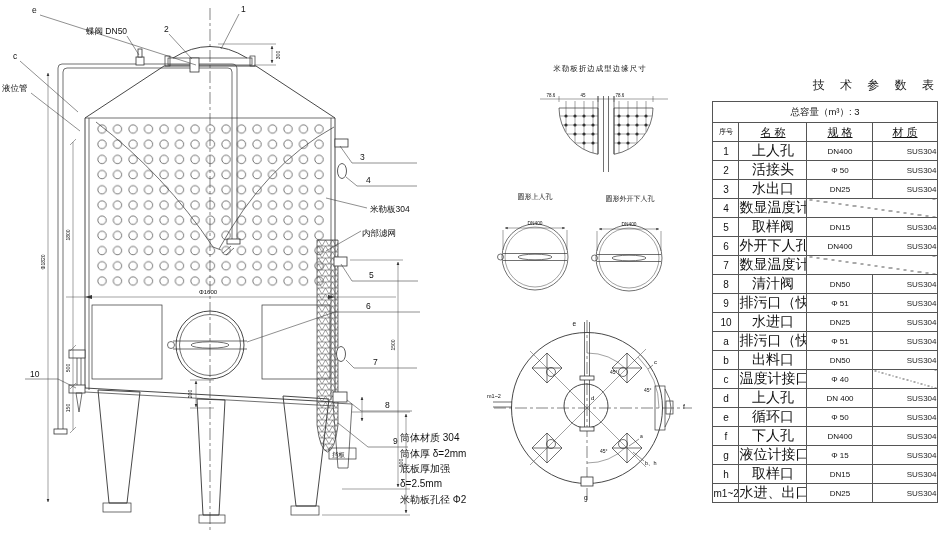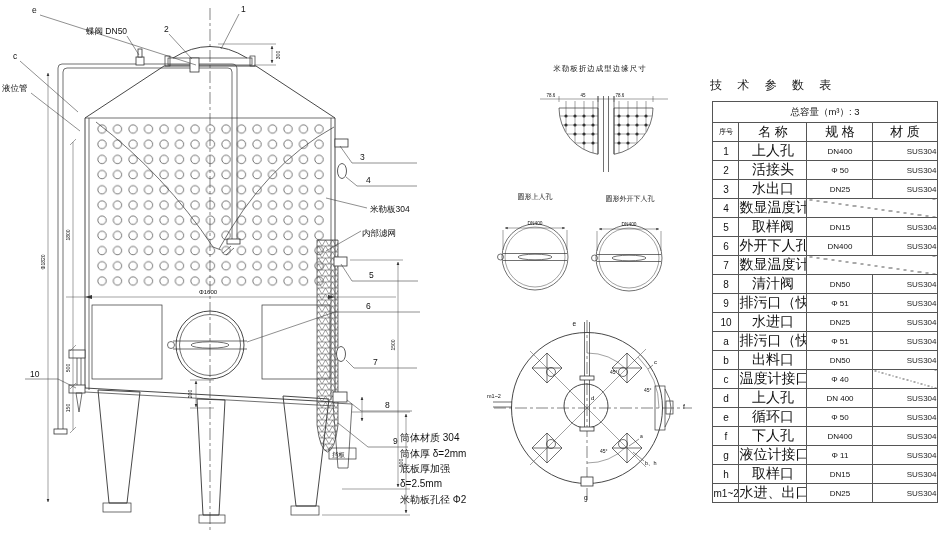--- a/index.html
+++ b/index.html
@@ -10,27 +10,27 @@
   .details-svg{left:485px;}
   svg text{fill:#111;font-family:"Liberation Sans",sans-serif;}
   .ln{stroke:#333;stroke-width:.9;fill:none;}
   .ln2{stroke:#333;stroke-width:.7;fill:none;}
   .tn{stroke:#444;stroke-width:.5;fill:none;}
   .lead{stroke:#333;stroke-width:.55;fill:none;}
   .cl{stroke:#333;stroke-width:.6;stroke-dasharray:12 3 3 3;fill:none;}
   .fitw{fill:#fff;stroke:#333;stroke-width:.8;}
   
   .table-wrap{position:absolute;left:710px;top:77px;width:230px;color:#111;}
-  .table-title{text-align:left;font-size:12px;letter-spacing:6px;margin-bottom:7px;white-space:nowrap;color:#222;}
+  .table-title{text-align:right;font-size:12px;letter-spacing:6px;margin-bottom:7px;white-space:nowrap;color:#222;}
   table{border-collapse:collapse;width:224px;table-layout:fixed;margin:4px auto;}
   th,td{border:1px solid #555;text-align:center;padding:0;overflow:hidden;white-space:nowrap;font-weight:normal;}
   .cap-row th{height:20px;font-size:9.5px;}
   .col-row th{height:18px;}
   .col-row .h-no{font-size:7px;}
-  .col-row .h-name,.col-row .h-spec,.col-row .h-mat{font-size:13px;}
+  .col-row .h-name,.col-row .h-spec,.col-row .h-mat{font-size:11px;text-decoration:underline;}
   tbody td{height:16.5px;}
   .c-no{font-size:10px;}
   .c-name{font-size:14px;}
   .c-spec{font-size:8px;}
   .c-mat{font-size:8px;color:#222;text-align:right;}
   .diag{background:linear-gradient(to top right,transparent 49.4%,#555 49.4%,#555 50.6%,transparent 50.6%);}
 </style>
 </head>
 <body>
 
@@ -450,21 +450,21 @@
           </tr>
           <tr>
             <td class="c-no">f</td>
             <td class="c-name">下人孔</td>
             <td class="c-spec">DN400</td>
             <td class="c-mat">SUS304</td>
           </tr>
           <tr>
             <td class="c-no">g</td>
             <td class="c-name">液位计接口</td>
-            <td class="c-spec">Φ 11</td>
+            <td class="c-spec">Φ 15</td>
             <td class="c-mat">SUS304</td>
           </tr>
           <tr>
             <td class="c-no">h</td>
             <td class="c-name">取样口</td>
             <td class="c-spec">DN15</td>
             <td class="c-mat">SUS304</td>
           </tr>
           <tr>
             <td class="c-no">m1~2</td>

